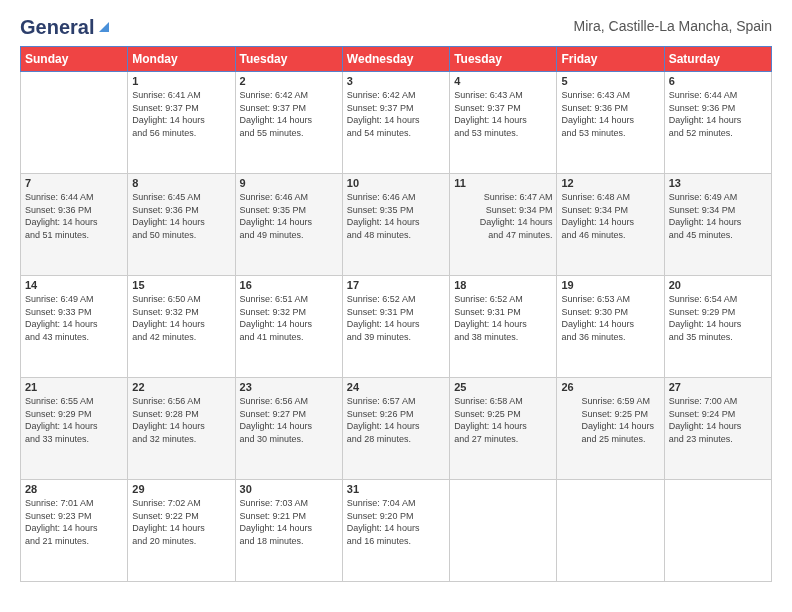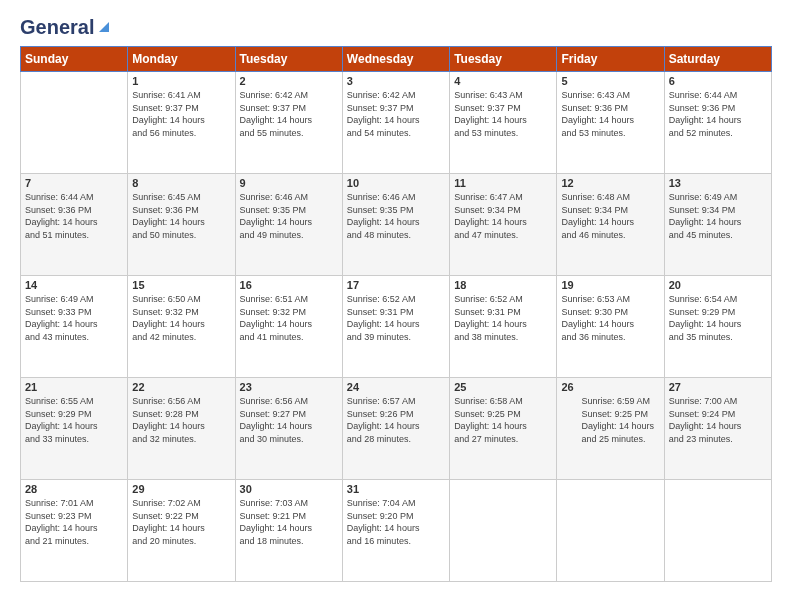--- a/index.html
+++ b/index.html
@@ -41,21 +41,21 @@
       font-size: 14px;
       color: #555;
       margin-top: 2px;
     }
     .calendar {
       width: 100%;
       border-collapse: collapse;
       flex: 1;
     }
     .calendar th {
-      background: #c2410c;
+      background: #ef4444;
       color: #fff;
       font-size: 12px;
       font-weight: bold;
       padding: 5px 4px;
       text-align: left;
       border: 1px solid #5580cc;
     }
     .calendar td {
       border: 1px solid #ccc;
       vertical-align: top;
@@ -91,20 +91,21 @@
   <div class="header">
     <div class="logo">
       <div style="display:flex;align-items:center;">
         <span style="font-size:20px;font-weight:bold;color:#2c3e6b;">General</span>
         <svg width="18" height="18" viewBox="0 0 18 18" style="margin-left:1px;">
           <polygon points="4,14 14,14 14,4" fill="#4a90d9"></polygon>
         </svg>
       </div>
     </div>
     <div class="title-block">
+      <div class="subtitle">Mira, Castille-La Mancha, Spain</div>
     </div>
   </div>
 
   <table class="calendar">
     <thead>
       <tr>
       <th>Sunday</th>
           <th>Monday</th>
           <th>Tuesday</th>
           <th>Wednesday</th>
@@ -183,21 +184,21 @@
           </td>
           <td class="row-shade">
             <span class="day-num">10</span>
             <div class="day-info" style="white-space: pre-line;">Sunrise: 6:46 AM
 Sunset: 9:35 PM
 Daylight: 14 hours
 and 48 minutes.</div>
           </td>
           <td class="row-shade">
             <span class="day-num">11</span>
-            <div class="day-info" style="white-space: pre-line;">Sunrise: 6:47 AM
+            <div class="day-info" style="white-space: pre-line; text-align: right;">Sunrise: 6:47 AM
 Sunset: 9:34 PM
 Daylight: 14 hours
 and 47 minutes.</div>
           </td>
           <td class="row-shade">
             <span class="day-num">12</span>
             <div class="day-info" style="white-space: pre-line;">Sunrise: 6:48 AM
 Sunset: 9:34 PM
 Daylight: 14 hours
 and 46 minutes.</div>

